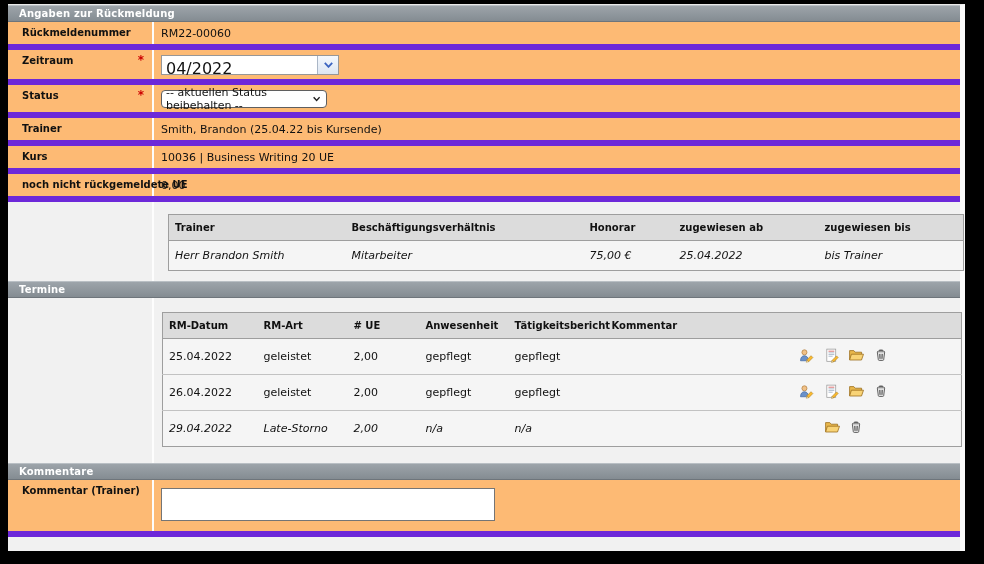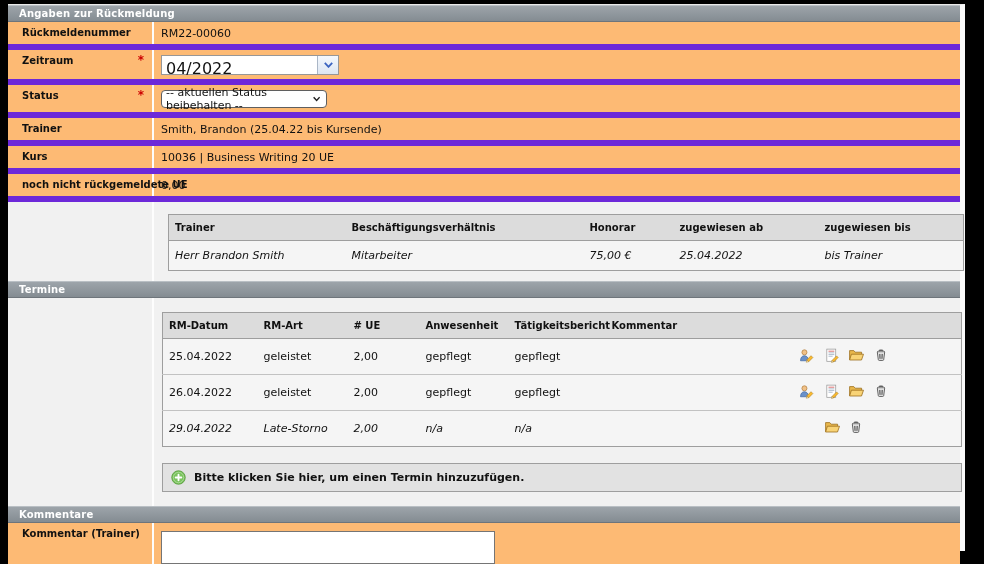--- a/index.html
+++ b/index.html
@@ -313,28 +313,20 @@
                     <rect x="6.6" y="2.3" width="2.8" height="1.4" fill="none" stroke="#3d3d3d" stroke-width="0.9"></rect>
                     <ellipse cx="8" cy="4.5" rx="4.3" ry="1.2" fill="#c9c9c9" stroke="#3d3d3d" stroke-width="0.9"></ellipse>
                     <path d="M3.8 4.8 L4.9 13.2 a1.2 1.2 0 0 0 1.2 1 h3.8 a1.2 1.2 0 0 0 1.2 -1 L12.2 4.8" fill="#e4e4e4" stroke="#3d3d3d" stroke-width="0.9"></path>
                     <path d="M6.3 6.8 l0.4 5.6 M8 6.8 v5.6 M9.7 6.8 l-0.4 5.6" stroke="#3d3d3d" stroke-width="0.8" fill="none"></path>
                   </svg></span>
             </td>
           </tr>
         </tbody>
       </table>
 
-      <div class="addbar">
-        <svg viewBox="0 0 16 16" width="15" height="15">
-          <circle cx="8" cy="8" r="7.2" fill="#7bc35e" stroke="#4e9630" stroke-width="0.8"></circle>
-          <circle cx="8" cy="8" r="5.6" fill="none" stroke="#a9da95" stroke-width="1"></circle>
-          <path d="M8 5 v6 M5 8 h6" stroke="#fff" stroke-width="2" stroke-linecap="round"></path>
-        </svg>
-        <span>Bitte klicken Sie hier, um einen Termin hinzuzufügen.</span>
-      </div>
     </div>
   </div>
 
   <div class="section-bar">Kommentare</div>
 
   <div class="frow row-trainer-comment">
     <div class="flabel">Kommentar (Trainer)</div>
     <div class="fsep"></div>
     <div class="fvalue">
       <textarea class="ta" style=""></textarea>

